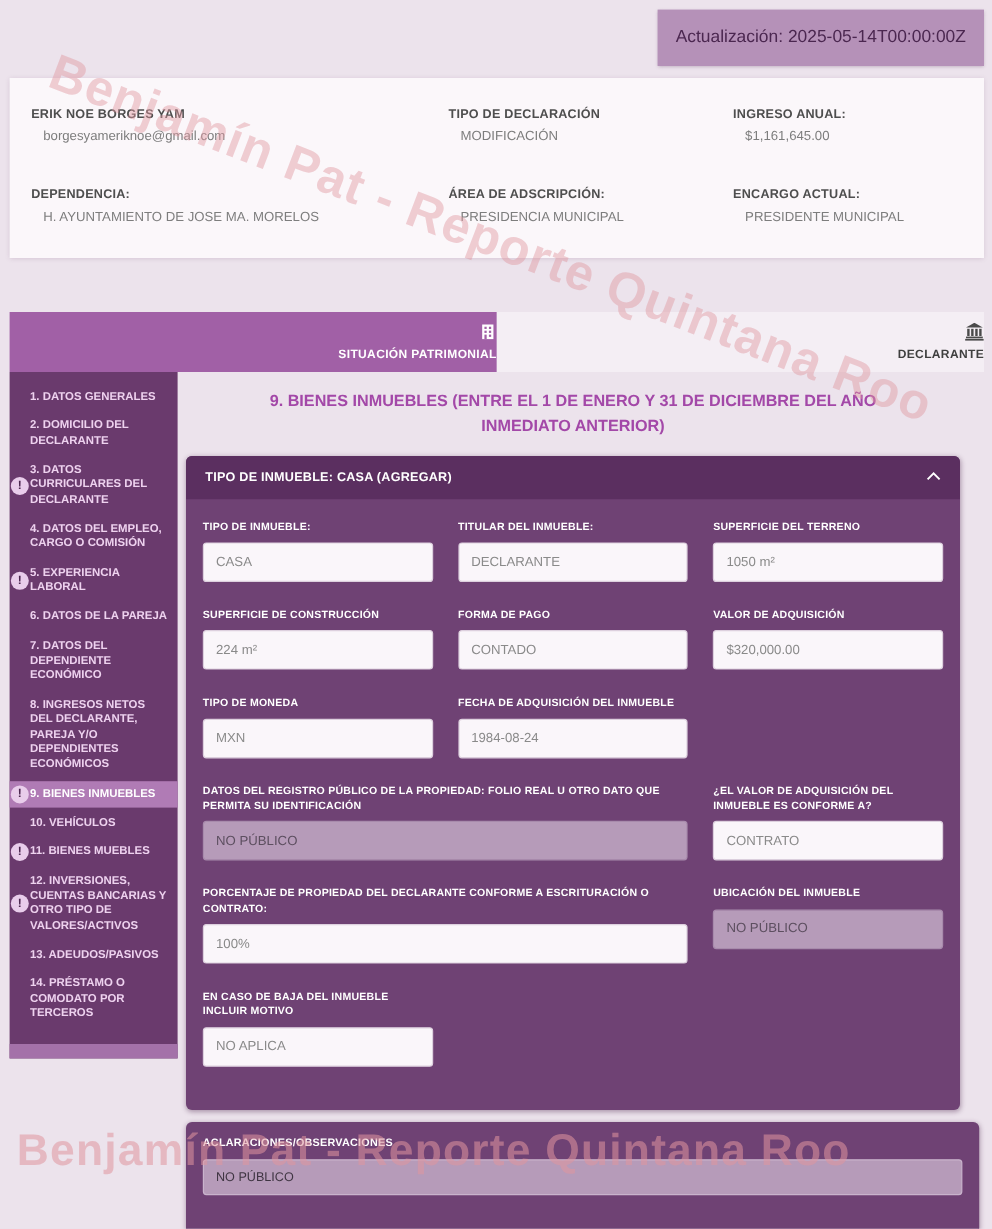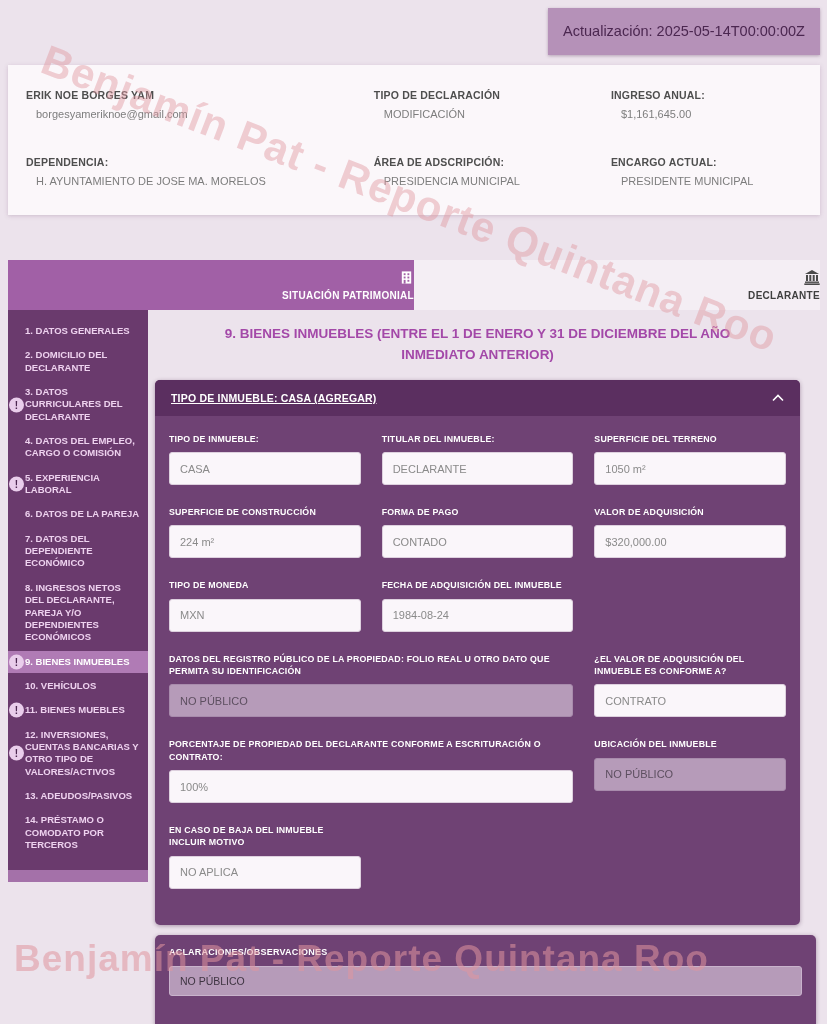--- a/index.html
+++ b/index.html
@@ -47,21 +47,21 @@
   .sb-footer{ margin-top:auto; height:12px; background:#a471a9; }
 
   
   .main{ position:absolute; left:155px; top:310px; width:645px; }
   .section-title{ padding:14px 34px 8px; text-align:center; font-size:13.5px; font-weight:bold;
     color:#a348a8; line-height:1.55; }
   .panel{ margin-top:6px; background:#6f4274; border-radius:5px; padding-bottom:36px;
     box-shadow:0 1px 4px rgba(70,30,70,.4); }
   .acc-header{ background:#5b2f60; border-radius:5px 5px 0 0; padding:12px 16px;
     display:flex; justify-content:space-between;
-    color:#fff; font-weight:bold; font-size:10.5px; letter-spacing:.2px; cursor:pointer;text-decoration:underline; }
+    color:#fff; font-weight:bold; font-size:10.5px; letter-spacing:.2px; cursor:pointer; }
   .acc-body{ padding:17px 14px 0; }
   .grid{ display:grid; grid-template-columns:1fr 1fr 1fr; column-gap:14px; row-gap:17px;gap:21px; }
   .span2{ grid-column:span 2; }
   .f-label{ font-size:8.8px; font-weight:bold; color:#fff; margin-bottom:7px; line-height:1.4; letter-spacing:.2px; }
   .f-input{ height:33px; background:#faf6fa; border:1px solid #ddd0de; border-radius:3px;
     display:flex; align-items:center; padding:0 10px; font-size:11px; color:#8a8a8a; }
   .f-input.muted{ background:#b69bb9; color:#5d4f60; border-color:#a88bac; }
 
   
   .acl-panel{ position:absolute; left:155px; right:11px; top:935px; background:#6f4274;

